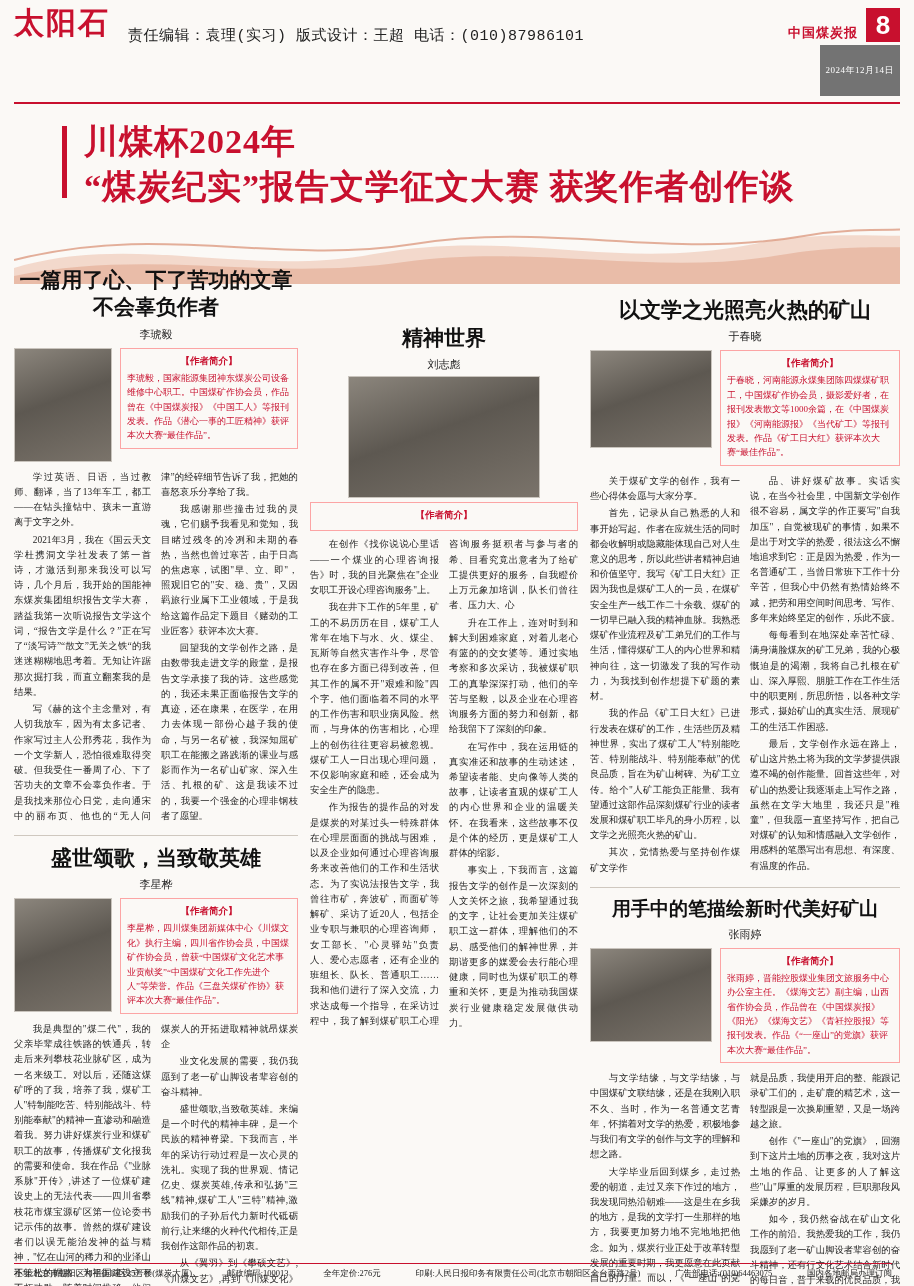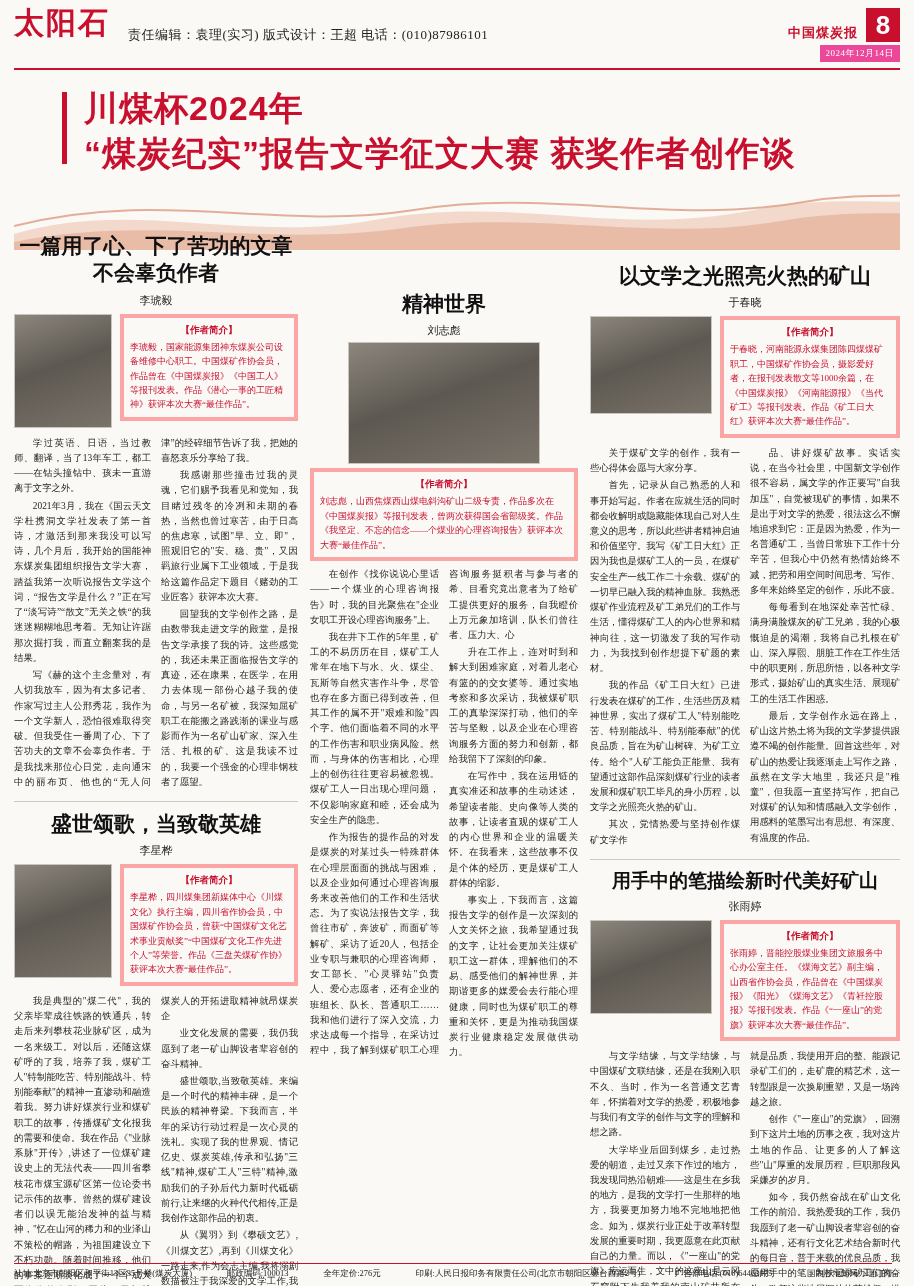--- a/index.html
+++ b/index.html
@@ -13,40 +13,40 @@
   .page{position:relative;width:914px;height:1286px;box-sizing:border-box;padding:0 14px;}
 
   
   .masthead{display:flex;align-items:flex-start;padding-top:8px;}
   .mast-left{flex:0 0 auto;}
   .mast-title{
     font-size:30px;font-weight:bold;color:#c8102e;letter-spacing:2px;
     font-family:"DejaVu Serif",serif;line-height:1;
   }
   .mast-mid{flex:1;padding-left:18px;padding-top:18px;}
-  .mast-credits{font-size:13px;color:#222;letter-spacing:.5px;}
+  .mast-credits{font-size:15px;color:#222;letter-spacing:.5px;font-family:Liberation Mono, monospace;}
   .mast-right{flex:0 0 auto;text-align:right;display:flex;flex-direction:column;align-items:flex-end;}
   .brand-row{display:flex;align-items:flex-end;gap:8px;}
   .brand{font-size:13px;color:#c8102e;font-weight:bold;letter-spacing:1px;}
   .pagenum{
     background:#c8102e;color:#fff;font-size:26px;font-weight:bold;
     width:34px;height:34px;line-height:34px;text-align:center;
     font-family:"Liberation Sans",sans-serif;
   }
   .date-row{margin-top:3px;display:flex;align-items:center;gap:6px;}
-  .date{background:#ec4899;color:#fff;font-size:9px;padding:2px 6px;letter-spacing:.5px;}
+  .date{background:#737373;color:#fff;font-size:9px;padding:19px 6px;letter-spacing:.5px;}
   .rule-red{height:2px;background:#c8102e;margin-top:6px;}
 
   
   .banner{position:relative;padding:16px 0 6px 0;min-height:96px;}
   .banner-bar{position:absolute;left:48px;top:22px;width:5px;height:72px;background:#c8102e;}
   .banner h1{
     margin:0;padding-left:70px;color:#c8102e;font-weight:bold;
     font-size:34px;line-height:1.32;letter-spacing:1px;
-    font-family:Liberation Sans, sans-serif;
+    font-family:Liberation Serif, serif;
   }
   .banner h1 .l2{display:block;}
 
   
   .ribbon{position:absolute;left:0;right:0;top:110px;height:70px;overflow:hidden;pointer-events:none;}
 
   
   .content{position:relative;display:flex;gap:12px;margin-top:44px;}
   .col{flex:1;min-width:0;}
   .col.c1{flex:0 0 284px;}
@@ -64,21 +64,21 @@
 
   .photo{
     background:#6f6a64;border:1px solid #c9c4bd;display:block;
     background-image:linear-gradient(160deg,#8c867d 0%,#5d5851 45%,#7a736a 100%);
   }
   .photo.p1{width:96px;height:112px;}
   .photo.p2{width:120px;height:92px;}
   .photo.p3{width:120px;height:96px;}
 
   .bio{
-    border:4px solid #fca5a5;padding:5px 6px;font-size:9px;line-height:1.6;
+    border:1px solid #fca5a5;padding:5px 6px;font-size:9px;line-height:1.6;
     color:#c8102e;
   }
   .bio .lbl{display:block;color:#c8102e;font-weight:bold;text-align:center;margin-bottom:2px;font-size:9.5px;}
   .bio .txt{color:#c8102e;}
 
   .figblock{display:flex;gap:8px;align-items:flex-start;margin:6px 0 8px;}
   .figblock .bio{flex:1;}
 
   .body-text{
     font-size:9.4px;line-height:1.62;text-align:justify;color:#1d1d1d;
@@ -188,21 +188,20 @@
       <div>
         <div class="art-title t-xl" style="margin-top:58px;">
           <div>精神世界</div>
         </div>
         <div class="byline">刘志彪</div>
         <div style="display:flex;justify-content:center;margin:4px 0;">
           <div class="photo" style="width:190px;height:120px;"></div>
         </div>
         <div class="bio">
           <span class="lbl">【作者简介】</span>
-          <span class="txt">刘志彪，山西焦煤西山煤电斜沟矿山二级专责，作品多次在《中国煤炭报》等报刊发表，曾两次获得国会省部级奖。作品《我坚定、不忘的信念——个煤业的心理咨询报告》获评本次大赛“最佳作品”。</span>
         </div>
         <div class="body-text two-col" style="margin-top:6px;">
           <p>在创作《找你说说心里话——一个煤业的心理咨询报告》时，我的目光聚焦在"企业女职工开设心理咨询服务"上。</p>
           <p>我在井下工作的5年里，矿工的不易历历在目，煤矿工人常年在地下与水、火、煤尘、瓦斯等自然灾害作斗争，尽管也存在多方面已得到改善，但其工作的属不开"艰难和险"四个字。他们面临着不同的水平的工作伤害和职业病风险。然而，与身体的伤害相比，心理上的创伤往往更容易被忽视。煤矿工人一日出现心理问题，不仅影响家庭和睦，还会成为安全生产的隐患。</p>
           <p>作为报告的提作品的对发是煤炭的对某过头一特殊群体在心理层面面的挑战与困难，以及企业如何通过心理咨询服务来改善他们的工作和生活状态。为了实说法报告文学，我曾往市矿，奔波矿，而面矿等解矿、采访了近20人，包括企业专职与兼职的心理咨询师，女工部长、"心灵驿站"负责人、爱心志愿者，还有企业的班组长、队长、普通职工……我和他们进行了深入交流，力求达成每一个指导，在采访过程中，我了解到煤矿职工心理咨询服务挺积者与参与者的希、目看究竟出意者为了给矿工提供更好的服务，自我瞪价上万元象加培训，队长们曾往者、压力大、心</p>
           <p></p>
           <p>升在工作上，连对时到和解大到困难家庭，对着儿老心有篮的的交女婆等。通过实地考察和多次采访，我被煤矿职工的真挚深深打动，他们的辛苦与坚毅，以及企业在心理咨询服务方面的努力和创新，都给我留下了深刻的印象。</p>
           <p>在写作中，我在运用链的真实准还和故事的生动述述，希望读者能、史向像等人类的故事，让读者直观的煤矿工人的内心世界和企业的温暖关怀。在我看来，这些故事不仅是个体的经历，更是煤矿工人群体的缩影。</p>
           <p>事实上，下我而言，这篇报告文学的创作是一次深刻的人文关怀之旅，我希望通过我的文字，让社会更加关注煤矿职工这一群体，理解他们的不易、感受他们的解神世界，并期谐更多的媒爱会去行能心理健康，同时也为煤矿职工的尊重和关怀，更是为推动我国煤炭行业健康稳定发展做供动力。</p>
         </div>

